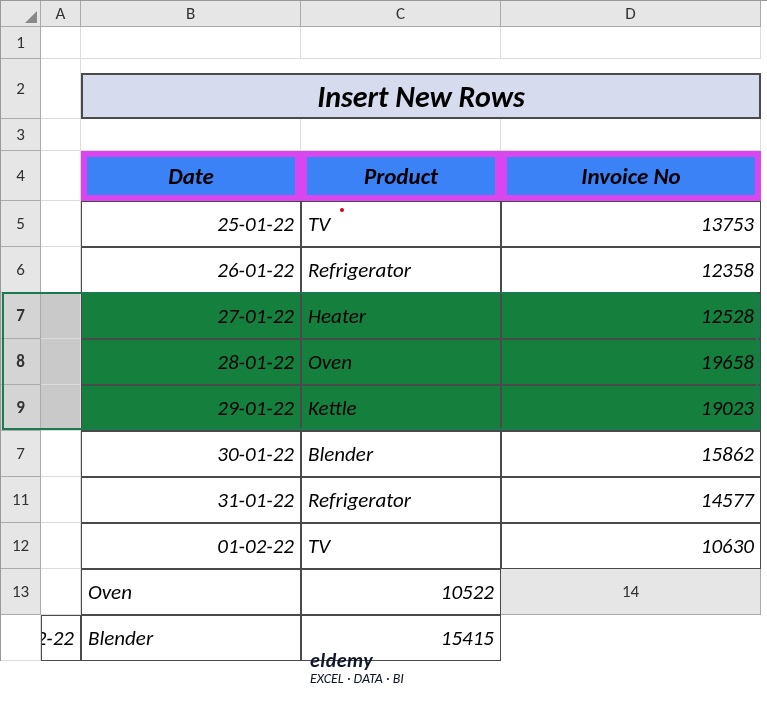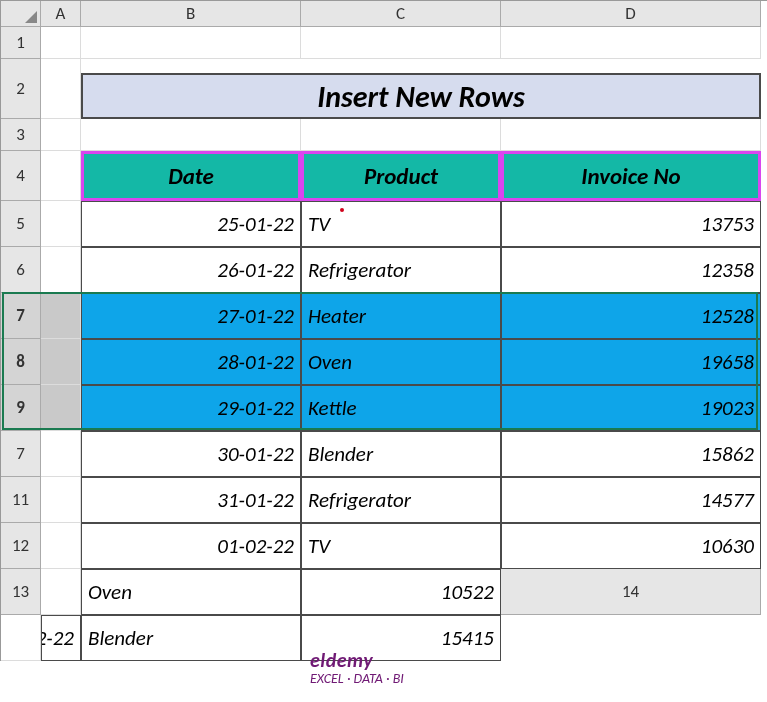--- a/index.html
+++ b/index.html
@@ -59,51 +59,51 @@
   }
   .title-cell {
     background: #d6dcee;
     border: 2px solid #4a4a4a;
     font-size: 30px;
     font-weight: bold;
     font-style: italic;
     justify-content: center;
   }
   .th {
-    background: #14b8a6;
-    border: 3px solid #d946ef;
+    background: #3b82f6;
+    border: 6px solid #d946ef;
     font-size: 23px;
     font-weight: bold;
     font-style: italic;
     justify-content: center;
   }
   .td {
     border: 1px solid #4a4a4a;
     background: #fff;
   }
   .td.num { justify-content: flex-end; }
   .td.txt { justify-content: flex-start; }
-  .td.selrow { background: #0ea5e9; }
+  .td.selrow { background: #15803d; }
   .sel-outline {
     position: absolute;
     border: 2px solid #1a7a50;
     pointer-events: none;
     z-index: 5;
   }
   .red-dot {
     position: absolute;
     width: 4px; height: 4px;
     background: #d0021b;
     border-radius: 50%;
     z-index: 6;
   }
   .watermark {
     position: absolute;
     font-size: 14px;
-    color: #701a75;
+    color: #0f172a;
     font-style: italic;
     z-index: 3;
     text-align: left;
     line-height: 1.1;
   }
   .watermark .big { font-size: 20px; font-weight: bold; letter-spacing: 0.5px; }
 </style>
 </head>
 <body>
 

